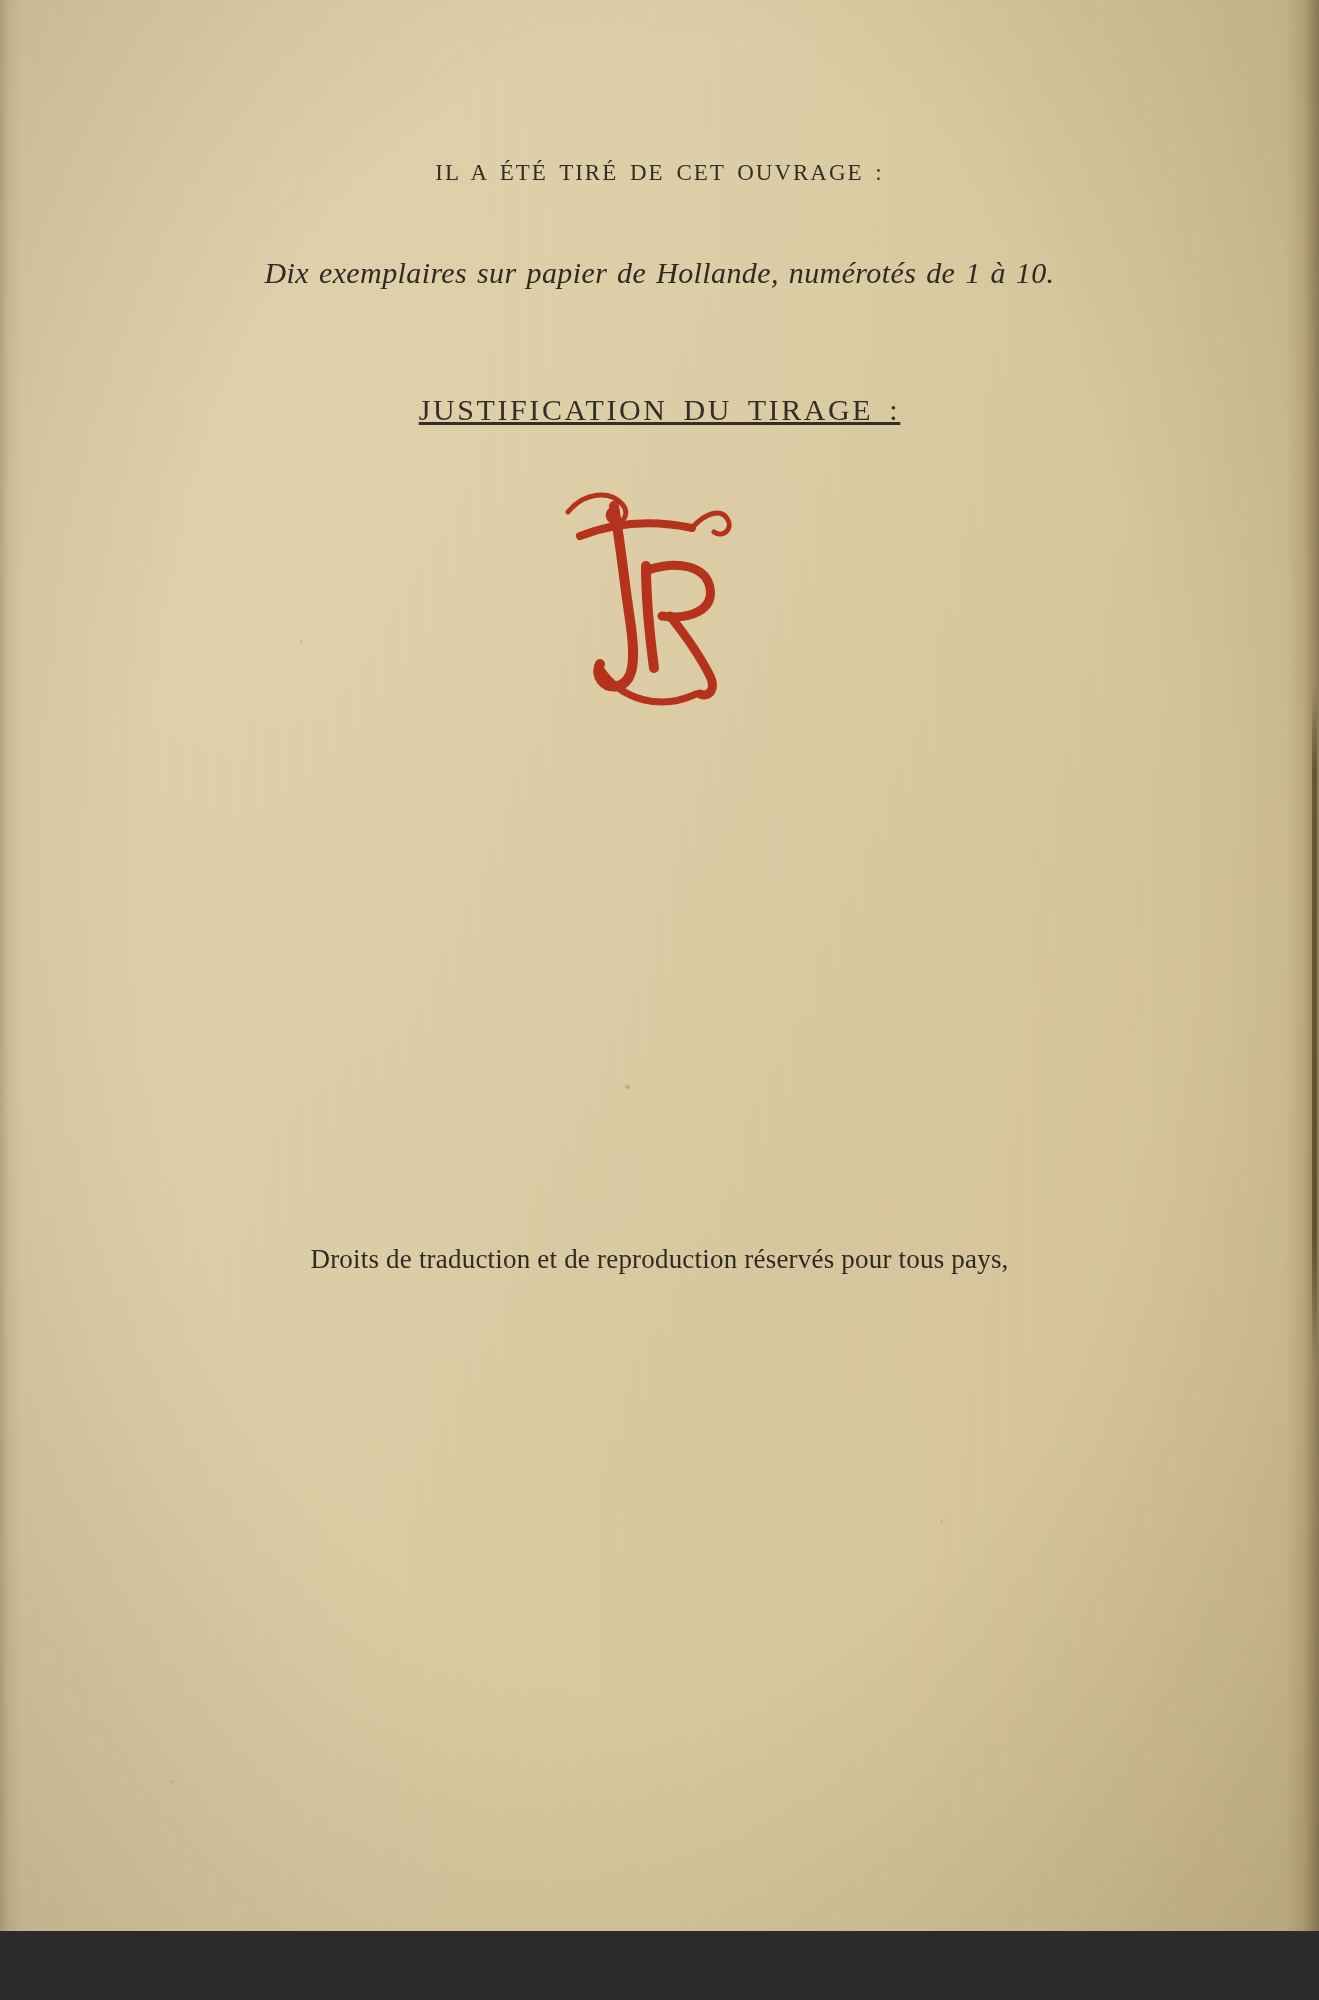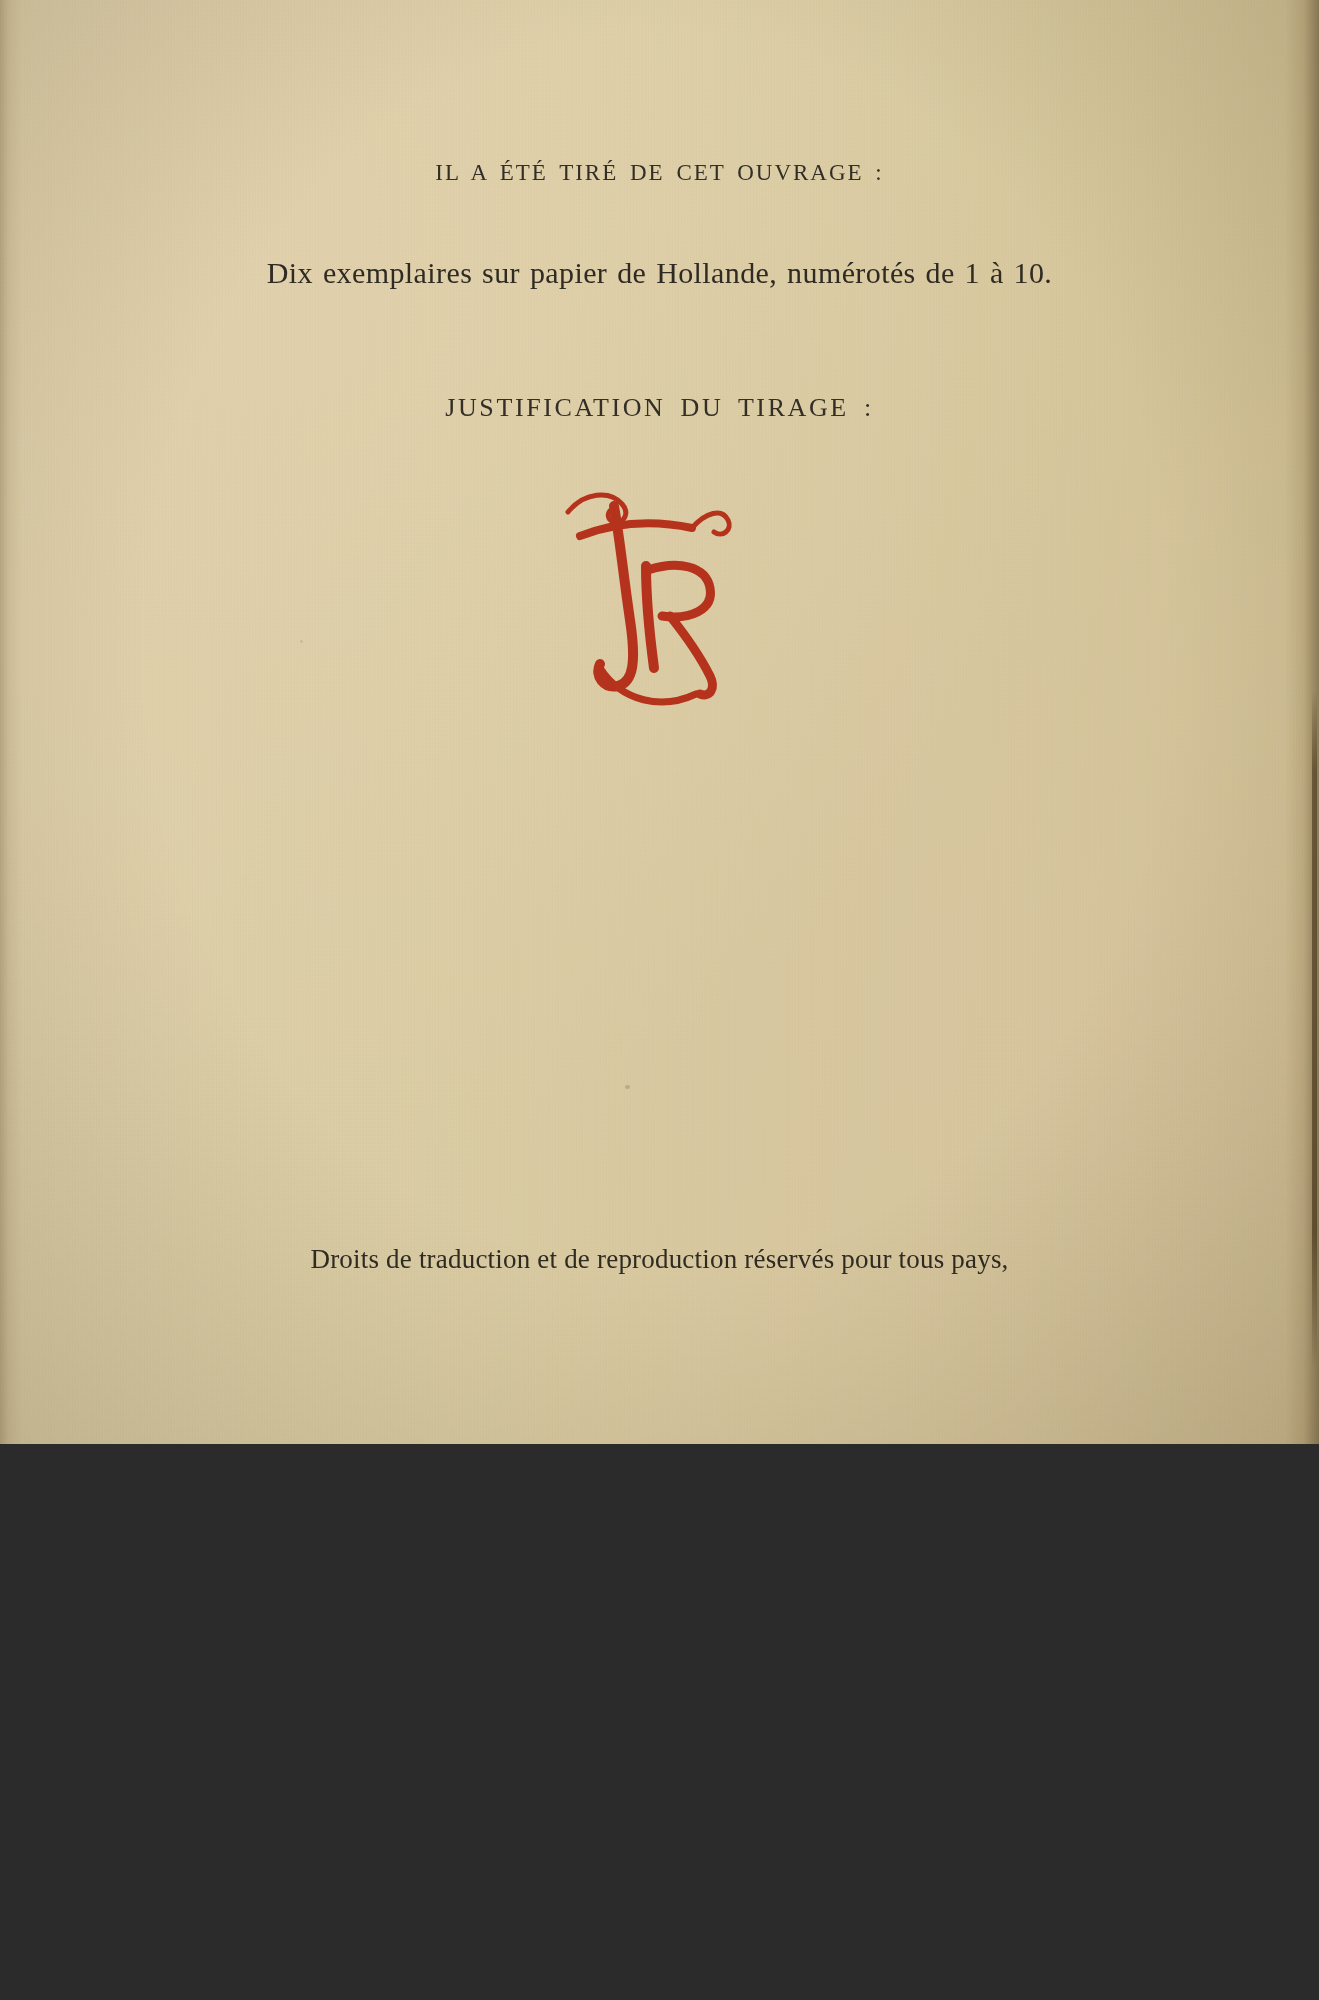--- a/index.html
+++ b/index.html
@@ -3,21 +3,21 @@
 <meta charset="utf-8">
 <style>
   html, body {
     margin: 0;
     padding: 0;
     background: #2b2b2b;
   }
   .page {
     position: relative;
     width: 1319px;
-    height: 1444px;
+    height: 1931px;
     overflow: hidden;
     background: #d9c79f;
     background-image:
       radial-gradient(ellipse at 20% 18%, rgba(226,210,174,0.85) 0%, rgba(226,210,174,0) 55%),
       radial-gradient(ellipse at 75% 70%, rgba(216,198,160,0.7) 0%, rgba(216,198,160,0) 60%),
       linear-gradient(100deg, #ded0ab 0%, #dccfa6 38%, #d7c89d 72%, #cdbc8f 100%);
     font-family: "Liberation Serif", serif;
     color: #2e2a22;
   }
   
@@ -81,30 +81,32 @@
     font-family: "Liberation Serif", serif;
     font-size: 23px;
     letter-spacing: 2.0px;
     word-spacing: 4px;
     color: #332f27;
   }
   #tirage-heading { top: 160px; }
 
   #justification-heading {
     top: 393px;
-    font-size: 26px;
+    font-size: 30px;
     letter-spacing: 2.6px;
     word-spacing: 6px;
+    text-decoration: underline;
   }
 
   .line-italic {
     position: absolute;
     left: 0;
     width: 100%;
     text-align: center;
+    font-style: italic;
     font-size: 30px;
     letter-spacing: 0.4px;
     word-spacing: 2px;
     color: #2f2b23;
     top: 256px;
   }
 
   .monogram-wrap {
     position: absolute;
     top: 470px;

